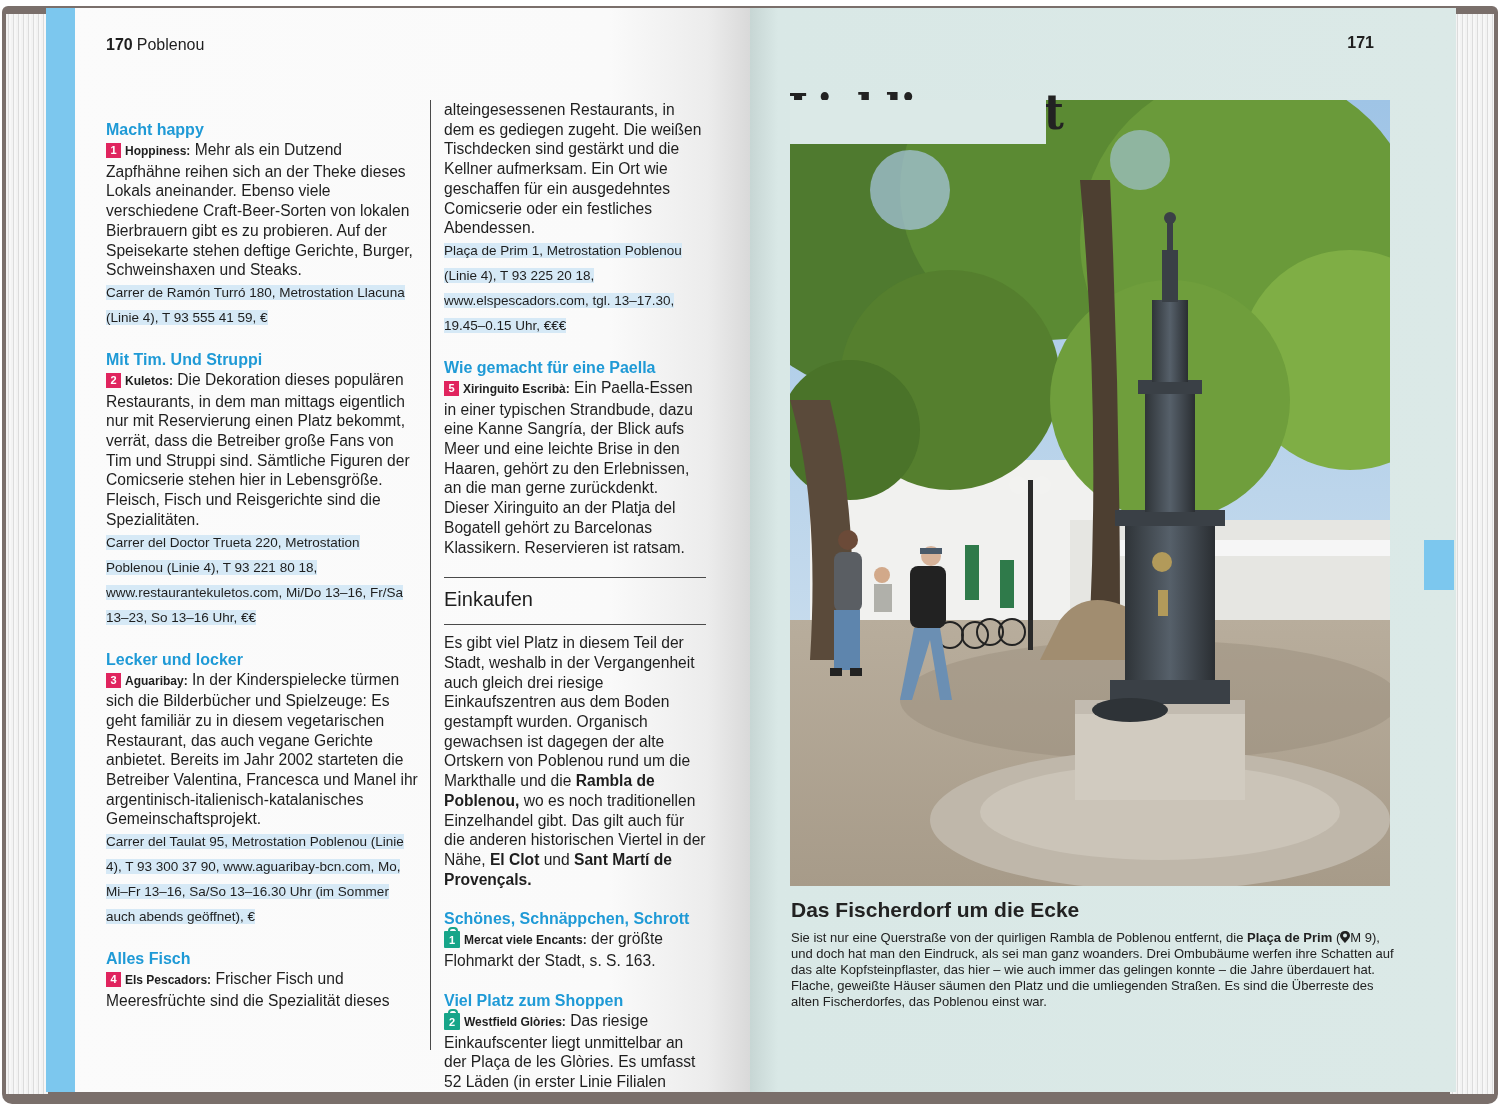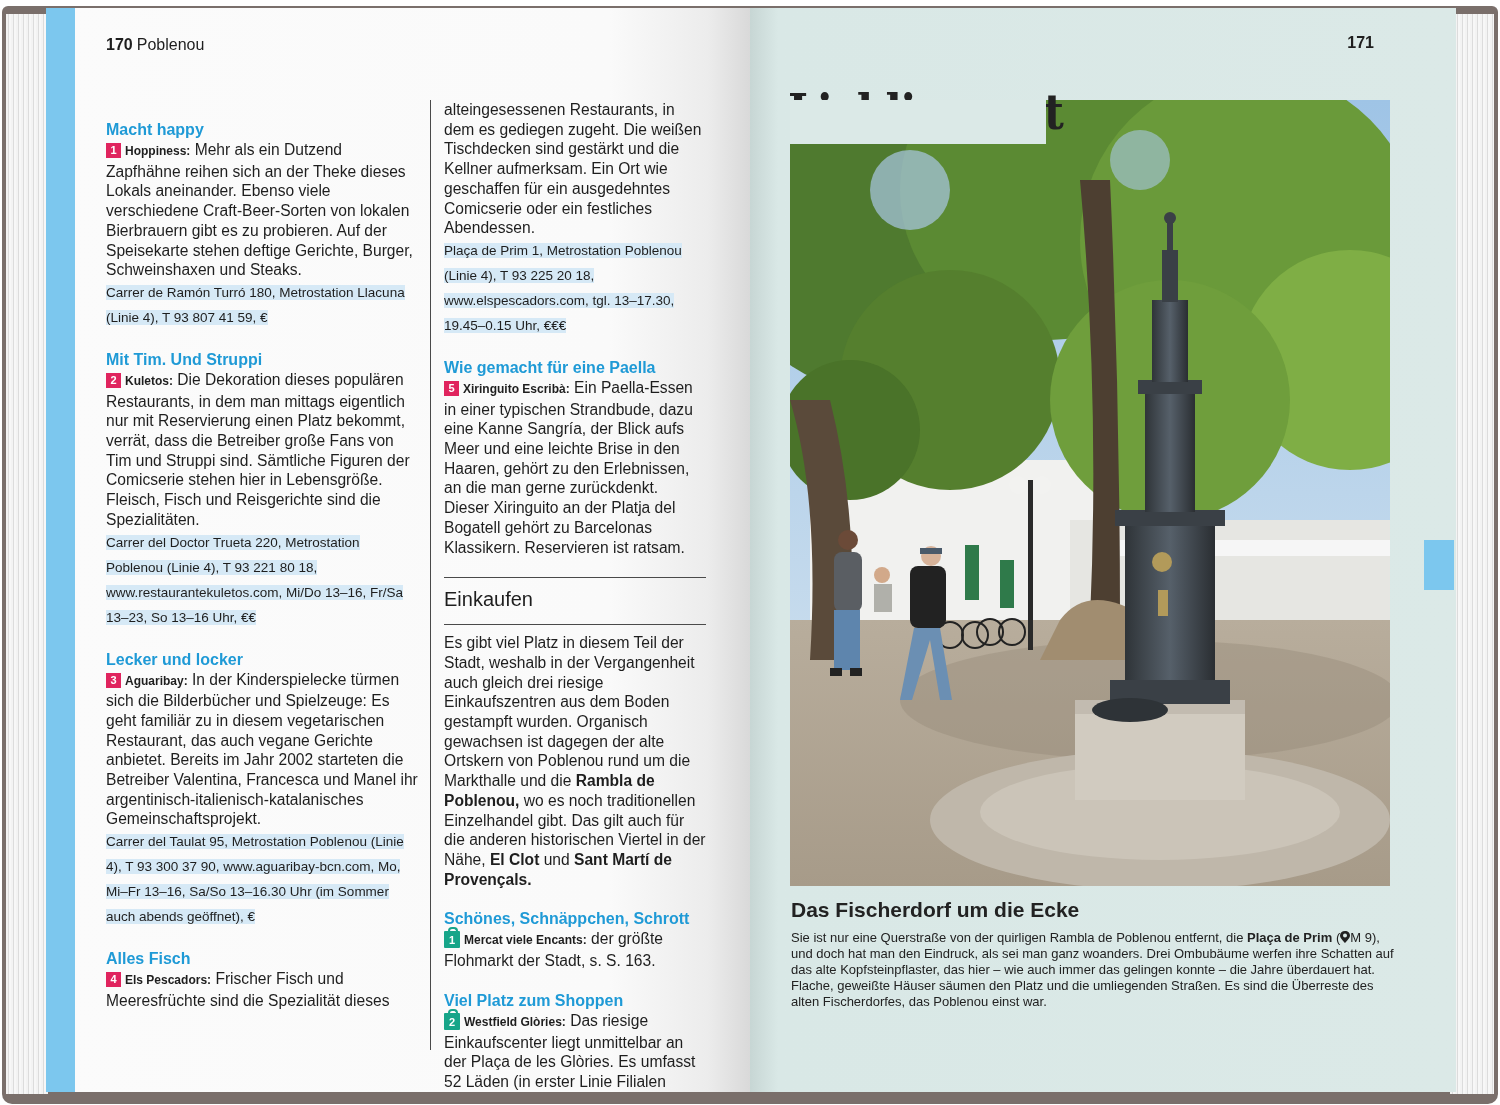--- a/index.html
+++ b/index.html
@@ -70,21 +70,21 @@
   <div class="running-head">
     <b>170</b><span>Poblenou</span>
   </div>
 
   <div class="col col-a">
 
     <div class="gap"></div>
     <div>
       <div class="cat">Macht happy</div>
       <p><span class="num-badge">1</span><span class="entry-name">Hoppiness:</span><span> Mehr als ein Dutzend Zapfhähne reihen sich an der Theke dieses Lokals aneinander. Ebenso viele verschiedene Craft-Beer-Sorten von lokalen Bierbrauern gibt es zu probieren. Auf der Speisekarte stehen deftige Gerichte, Burger, Schweinshaxen und Steaks.</span></p>
-      <p class="info"><span>Carrer de Ramón Turró 180, Metrostation Llacuna (Linie 4), T 93 807 41 59, €</span></p>
+      <p class="info"><span>Carrer de Ramón Turró 180, Metrostation Llacuna (Linie 4), T 93 555 41 59, €</span></p>
     </div>
 
     <div class="gap"></div>
     <div>
       <div class="cat">Mit Tim. Und Struppi</div>
       <p><span class="num-badge">2</span><span class="entry-name">Kuletos:</span><span> Die Dekoration dieses populären Restaurants, in dem man mittags eigentlich nur mit Reservierung einen Platz bekommt, verrät, dass die Betreiber große Fans von Tim und Struppi sind. Sämtliche Figuren der Comicserie stehen hier in Lebensgröße. Fleisch, Fisch und Reisgerichte sind die Spezialitäten.</span></p>
       <p class="info"><span>Carrer del Doctor Trueta 220, Metrostation Poblenou (Linie 4), T 93 221 80 18, www.restaurantekuletos.com, Mi/Do 13–16, Fr/Sa 13–23, So 13–16 Uhr, €€</span></p>
     </div>
 
     <div class="gap"></div>

